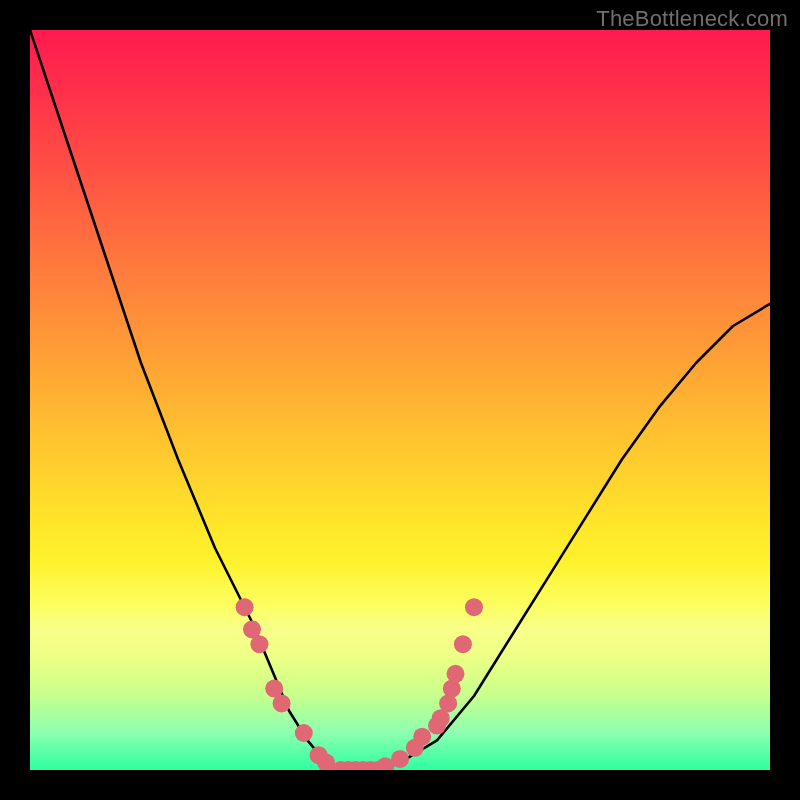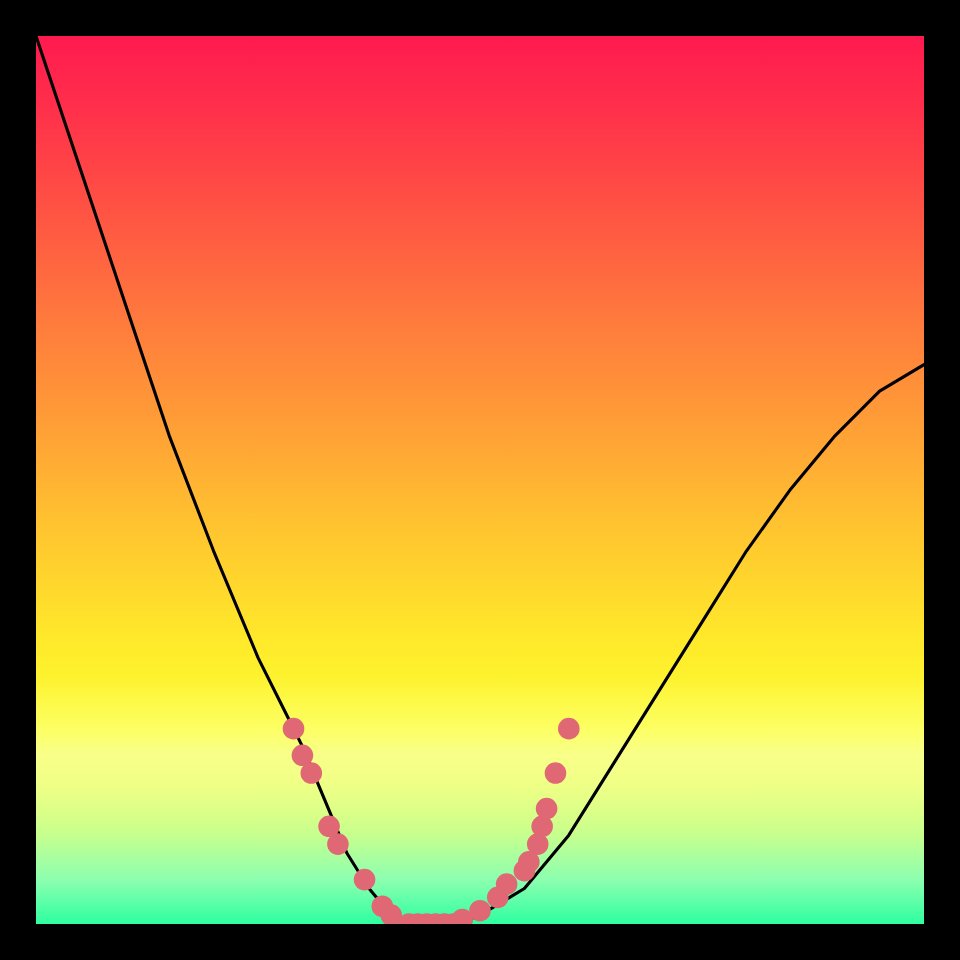--- a/index.html
+++ b/index.html
@@ -82,20 +82,21 @@
   }
   .dot {
     fill: #df6874;
     stroke: none;
   }
 </style>
 </head>
 <body>
 
 <div class="chart-wrapper">
+  <div class="watermark">TheBottleneck.com</div>
   <div class="plot-area">
     <div class="gradient-bg"></div>
     <div class="lower-glow"></div>
     <svg class="curve-layer" viewBox="0 0 740 740" preserveAspectRatio="none">
       <path id="curvePath" class="curve-path" d="M0.0 0.0 L37.0 111.0 L74.0 222.0 L111.0 333.0 L148.0 429.2 L185.0 518.0 L203.5 555.0 L222.0 592.0 L240.5 636.4 L259.0 680.8 L277.5 710.4 L296.0 732.6 L314.5 740.0 L333.0 740.0 L351.5 740.0 L370.0 732.6 L407.0 710.4 L444.0 666.0 L481.0 606.8 L518.0 547.6 L555.0 488.4 L592.0 429.2 L629.0 377.4 L666.0 333.0 L703.0 296.0 L740.0 273.8"></path>
       <g id="dotsGroup">
           <circle cx="214.6" cy="577.2" r="9" class="dot"></circle>
           <circle cx="222.0" cy="599.4" r="9" class="dot"></circle>
           <circle cx="229.4" cy="614.2" r="9" class="dot"></circle>
           <circle cx="244.2" cy="658.6" r="9" class="dot"></circle>

